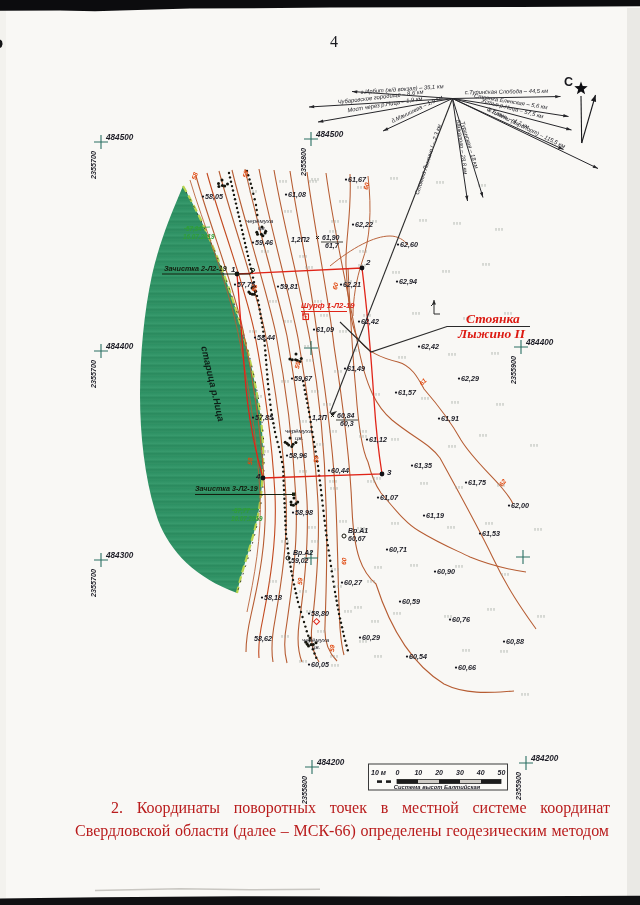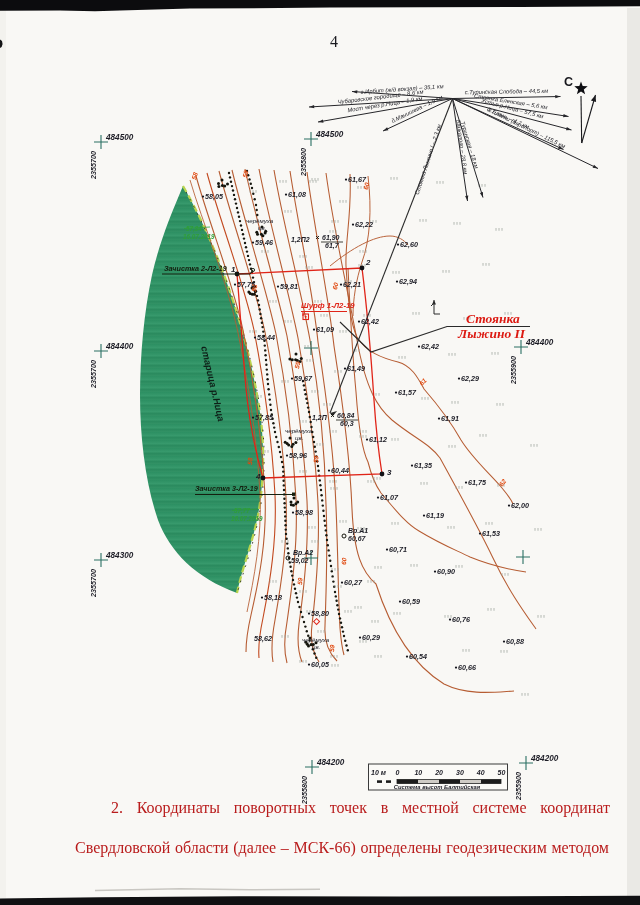--- a/index.html
+++ b/index.html
@@ -593,13 +593,13 @@
       <text x="501.5" y="775" fill="#1d1d26" text-anchor="middle" style="font-family:'Liberation Sans',sans-serif;font-size:7px;font-style:italic;font-weight:bold;">50</text>
       <rect x="397" y="779.5" width="104" height="4" fill="#cfccc6" stroke="#222" stroke-width="0.8"></rect>
       <rect x="397" y="779.5" width="21" height="4" fill="#1c1c1c"></rect>
       <rect x="439" y="779.5" width="21" height="4" fill="#1c1c1c"></rect>
       <rect x="481" y="779.5" width="20" height="4" fill="#1c1c1c"></rect>
       <rect x="377" y="780.3" width="5" height="2.6" fill="#1c1c1c"></rect>
       <rect x="386" y="780.3" width="5" height="2.6" fill="#1c1c1c"></rect>
       <text x="437" y="788.5" fill="#1d1d26" text-anchor="middle" style="font-family:'Liberation Sans',sans-serif;font-size:5.8px;font-style:italic;font-weight:bold;">Система высот Балтийская</text>
 </svg>
 <div class="pline" style="left:111px;top:799px;width:499px;">2.&nbsp;Координаты поворотных точек в местной системе координат</div>
-<div class="pline" style="left:75px;top:822px;width:534px;margin-top:17px;">Свердловской области (далее – МСК-66) определены геодезическим методом</div>
+<div class="pline" style="left:75px;top:822px;width:534px;">Свердловской области (далее – МСК-66) определены геодезическим методом</div>
 </div>
 </body></html>

